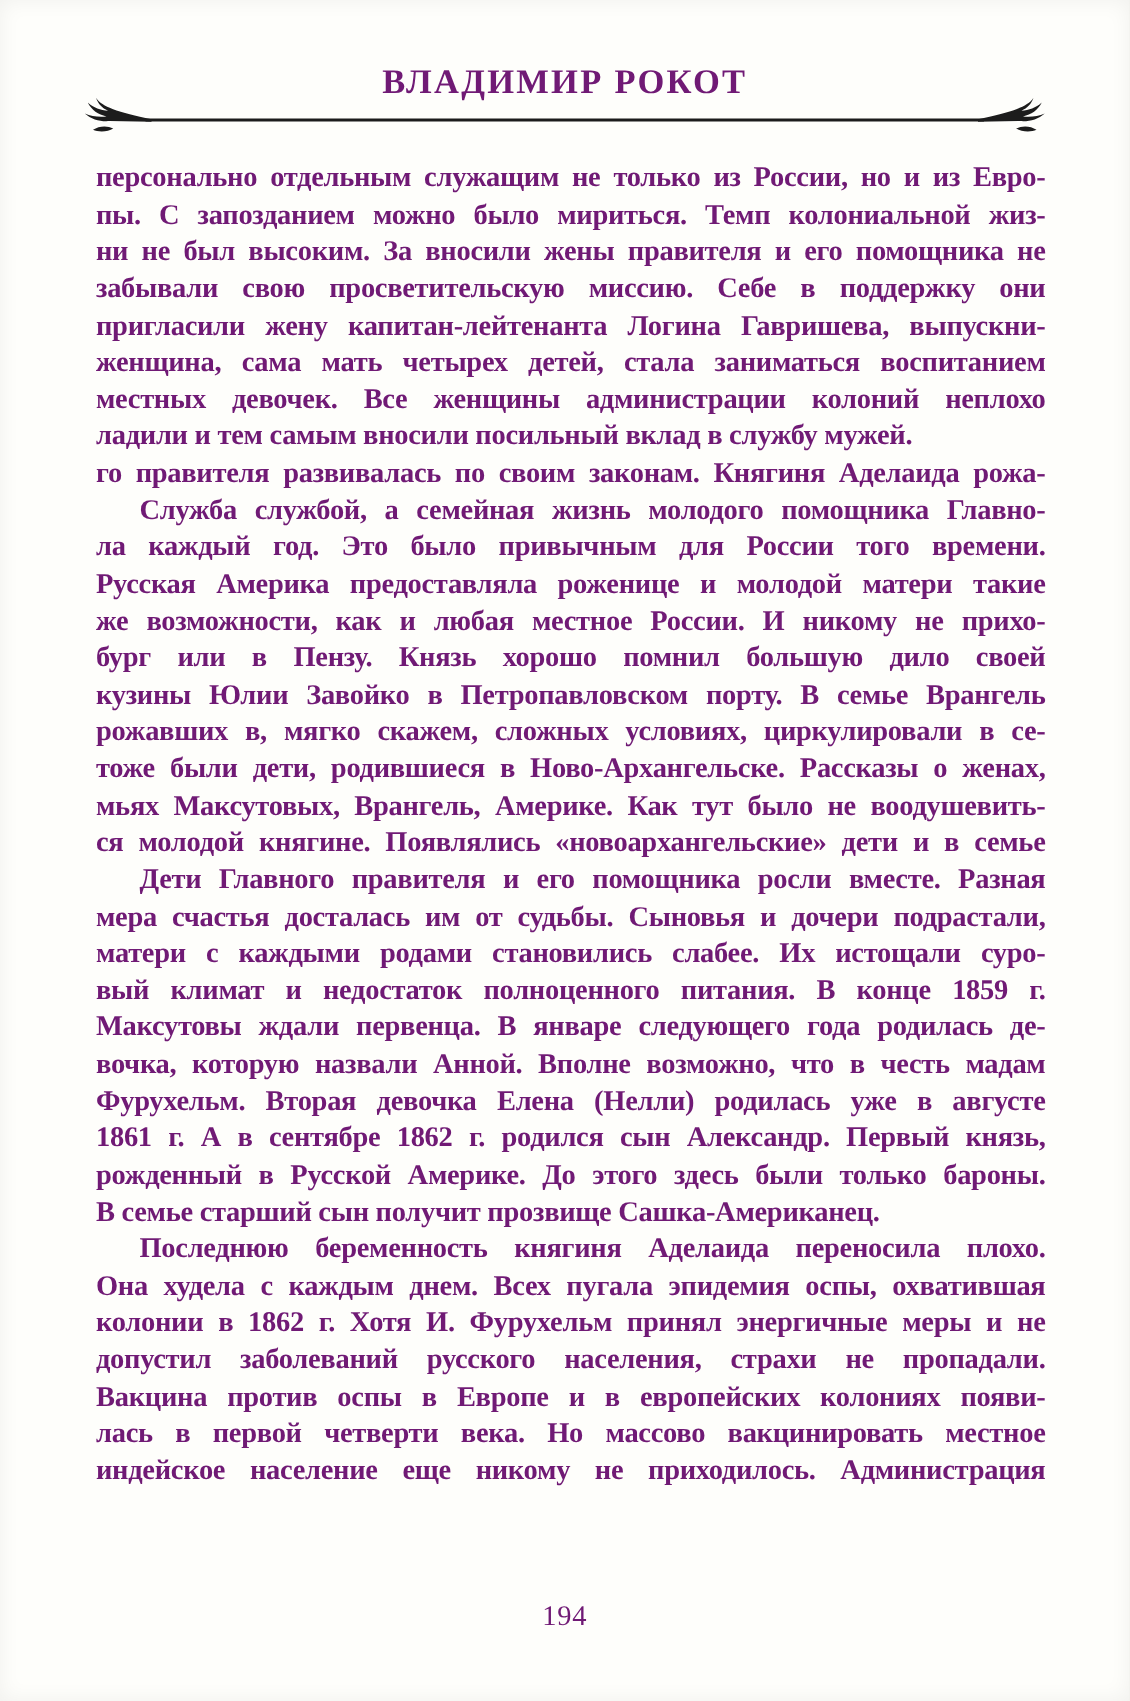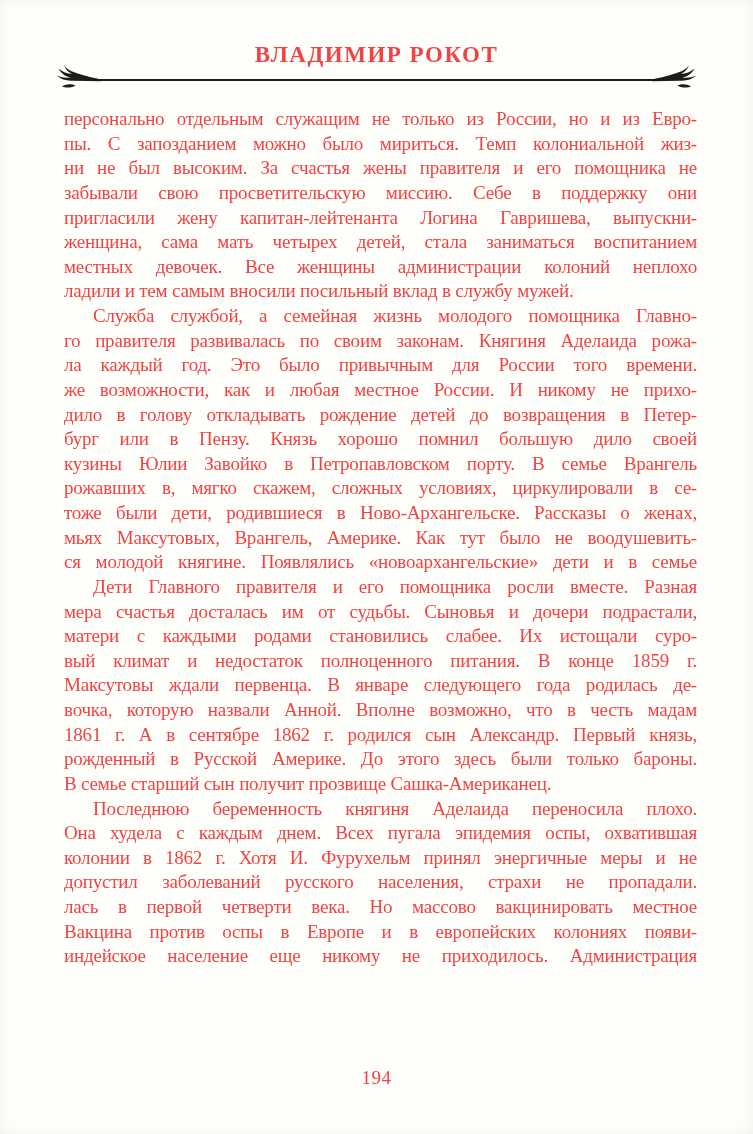--- a/index.html
+++ b/index.html
@@ -6,21 +6,21 @@
     margin: 0;
     padding: 0;
     background: #f2f1ee;
   }
   .page {
     position: relative;
     width: 753px;
     height: 1134px;
     margin: 0 auto;
     background: #fefefb;
-    color: #ef4444;
+    color: #701a75;
     font-family: "Liberation Serif", "DejaVu Serif", serif;
     overflow: hidden;
     box-shadow: inset 0 0 14px rgba(0,0,0,0.06);
   }
   .running-head {
     position: absolute;
     top: 42px;
     left: 0;
     right: 0;
     text-align: center;
@@ -48,21 +48,21 @@
   }
   .text-block {
     position: absolute;
     top: 107px;
     left: 64px;
     width: 633px;
     font-size: 19px;
     line-height: 24.62px;
     letter-spacing: -0.2px;
   }
-  .paragraph { margin: 0; }
+  .paragraph { margin: 0; font-weight: bold; }
   .line {
     text-align: justify;
     text-align-last: justify;
   }
   .line.last { text-align-last: left; }
   .line.indent { text-indent: 29px; }
   .page-number {
     position: absolute;
     top: 1067px;
     left: 0;
@@ -88,57 +88,58 @@
     <svg class="flourish-right" width="46" height="30" viewBox="0 0 46 30" aria-hidden="true">
       <path fill="#1c1c1c" d="M45 15.5 C34 13.2 26 11.2 19 8.6 C14 6.8 10 4.4 8 1.2 C9.5 5.4 12 8 16 9.8 C11 9.6 6.5 8 2.5 4.4 C5 9.4 9.5 12.6 15 13.6 C10 14.1 5 13.6 0.5 11.6 C5 15.6 11 17.2 17 16.7 L45 17.2 Z"></path>
       <path fill="#1c1c1c" d="M6 22.5 C10 19.8 15.5 19.6 19.5 21.6 C16 24 9.6 24.2 6 22.5 Z"></path>
     </svg>
   </div>
 
   <div class="text-block">
       <div class="paragraph">
         <div class="line">персонально отдельным служащим не только из России, но и из Евро-</div>
         <div class="line">пы. С запозданием можно было мириться. Темп колониальной жиз-</div>
-        <div class="line">ни не был высоким. За счастья жены правителя и его помощника не</div>
+        <div class="line">ни не был высоким. За вносили жены правителя и его помощника не</div>
         <div class="line">забывали свою просветительскую миссию. Себе в поддержку они</div>
         <div class="line">пригласили жену капитан-лейтенанта Логина Гавришева, выпускни-</div>
         <div class="line">женщина, сама мать четырех детей, стала заниматься воспитанием</div>
         <div class="line">местных девочек. Все женщины администрации колоний неплохо</div>
         <div class="line last">ладили и тем самым вносили посильный вклад в службу мужей.</div>
       </div>
       <div class="paragraph">
+        <div class="line">го правителя развивалась по своим законам. Княгиня Аделаида рожа-</div>
         <div class="line indent">Служба службой, а семейная жизнь молодого помощника Главно-</div>
-        <div class="line">го правителя развивалась по своим законам. Княгиня Аделаида рожа-</div>
         <div class="line">ла каждый год. Это было привычным для России того времени.</div>
+        <div class="line">Русская Америка предоставляла роженице и молодой матери такие</div>
         <div class="line">же возможности, как и любая местное России. И никому не прихо-</div>
-        <div class="line">дило в голову откладывать рождение детей до возвращения в Петер-</div>
         <div class="line">бург или в Пензу. Князь хорошо помнил большую дило своей</div>
         <div class="line">кузины Юлии Завойко в Петропавловском порту. В семье Врангель</div>
         <div class="line">рожавших в, мягко скажем, сложных условиях, циркулировали в се-</div>
         <div class="line">тоже были дети, родившиеся в Ново-Архангельске. Рассказы о женах,</div>
         <div class="line">мьях Максутовых, Врангель, Америке. Как тут было не воодушевить-</div>
         <div class="line">ся молодой княгине. Появлялись «новоархангельские» дети и в семье</div>
       </div>
       <div class="paragraph">
         <div class="line indent">Дети Главного правителя и его помощника росли вместе. Разная</div>
         <div class="line">мера счастья досталась им от судьбы. Сыновья и дочери подрастали,</div>
         <div class="line">матери с каждыми родами становились слабее. Их истощали суро-</div>
         <div class="line">вый климат и недостаток полноценного питания. В конце 1859 г.</div>
         <div class="line">Максутовы ждали первенца. В январе следующего года родилась де-</div>
         <div class="line">вочка, которую назвали Анной. Вполне возможно, что в честь мадам</div>
+        <div class="line">Фурухельм. Вторая девочка Елена (Нелли) родилась уже в августе</div>
         <div class="line">1861 г. А в сентябре 1862 г. родился сын Александр. Первый князь,</div>
         <div class="line">рожденный в Русской Америке. До этого здесь были только бароны.</div>
         <div class="line last">В семье старший сын получит прозвище Сашка-Американец.</div>
       </div>
       <div class="paragraph">
         <div class="line indent">Последнюю беременность княгиня Аделаида переносила плохо.</div>
         <div class="line">Она худела с каждым днем. Всех пугала эпидемия оспы, охватившая</div>
         <div class="line">колонии в 1862 г. Хотя И. Фурухельм принял энергичные меры и не</div>
         <div class="line">допустил заболеваний русского населения, страхи не пропадали.</div>
+        <div class="line">Вакцина против оспы в Европе и в европейских колониях появи-</div>
         <div class="line">лась в первой четверти века. Но массово вакцинировать местное</div>
-        <div class="line">Вакцина против оспы в Европе и в европейских колониях появи-</div>
         <div class="line">индейское население еще никому не приходилось. Администрация</div>
       </div>
     </div>
 
   <div class="page-number">194</div>
 
 </div>
 
 </body></html>

